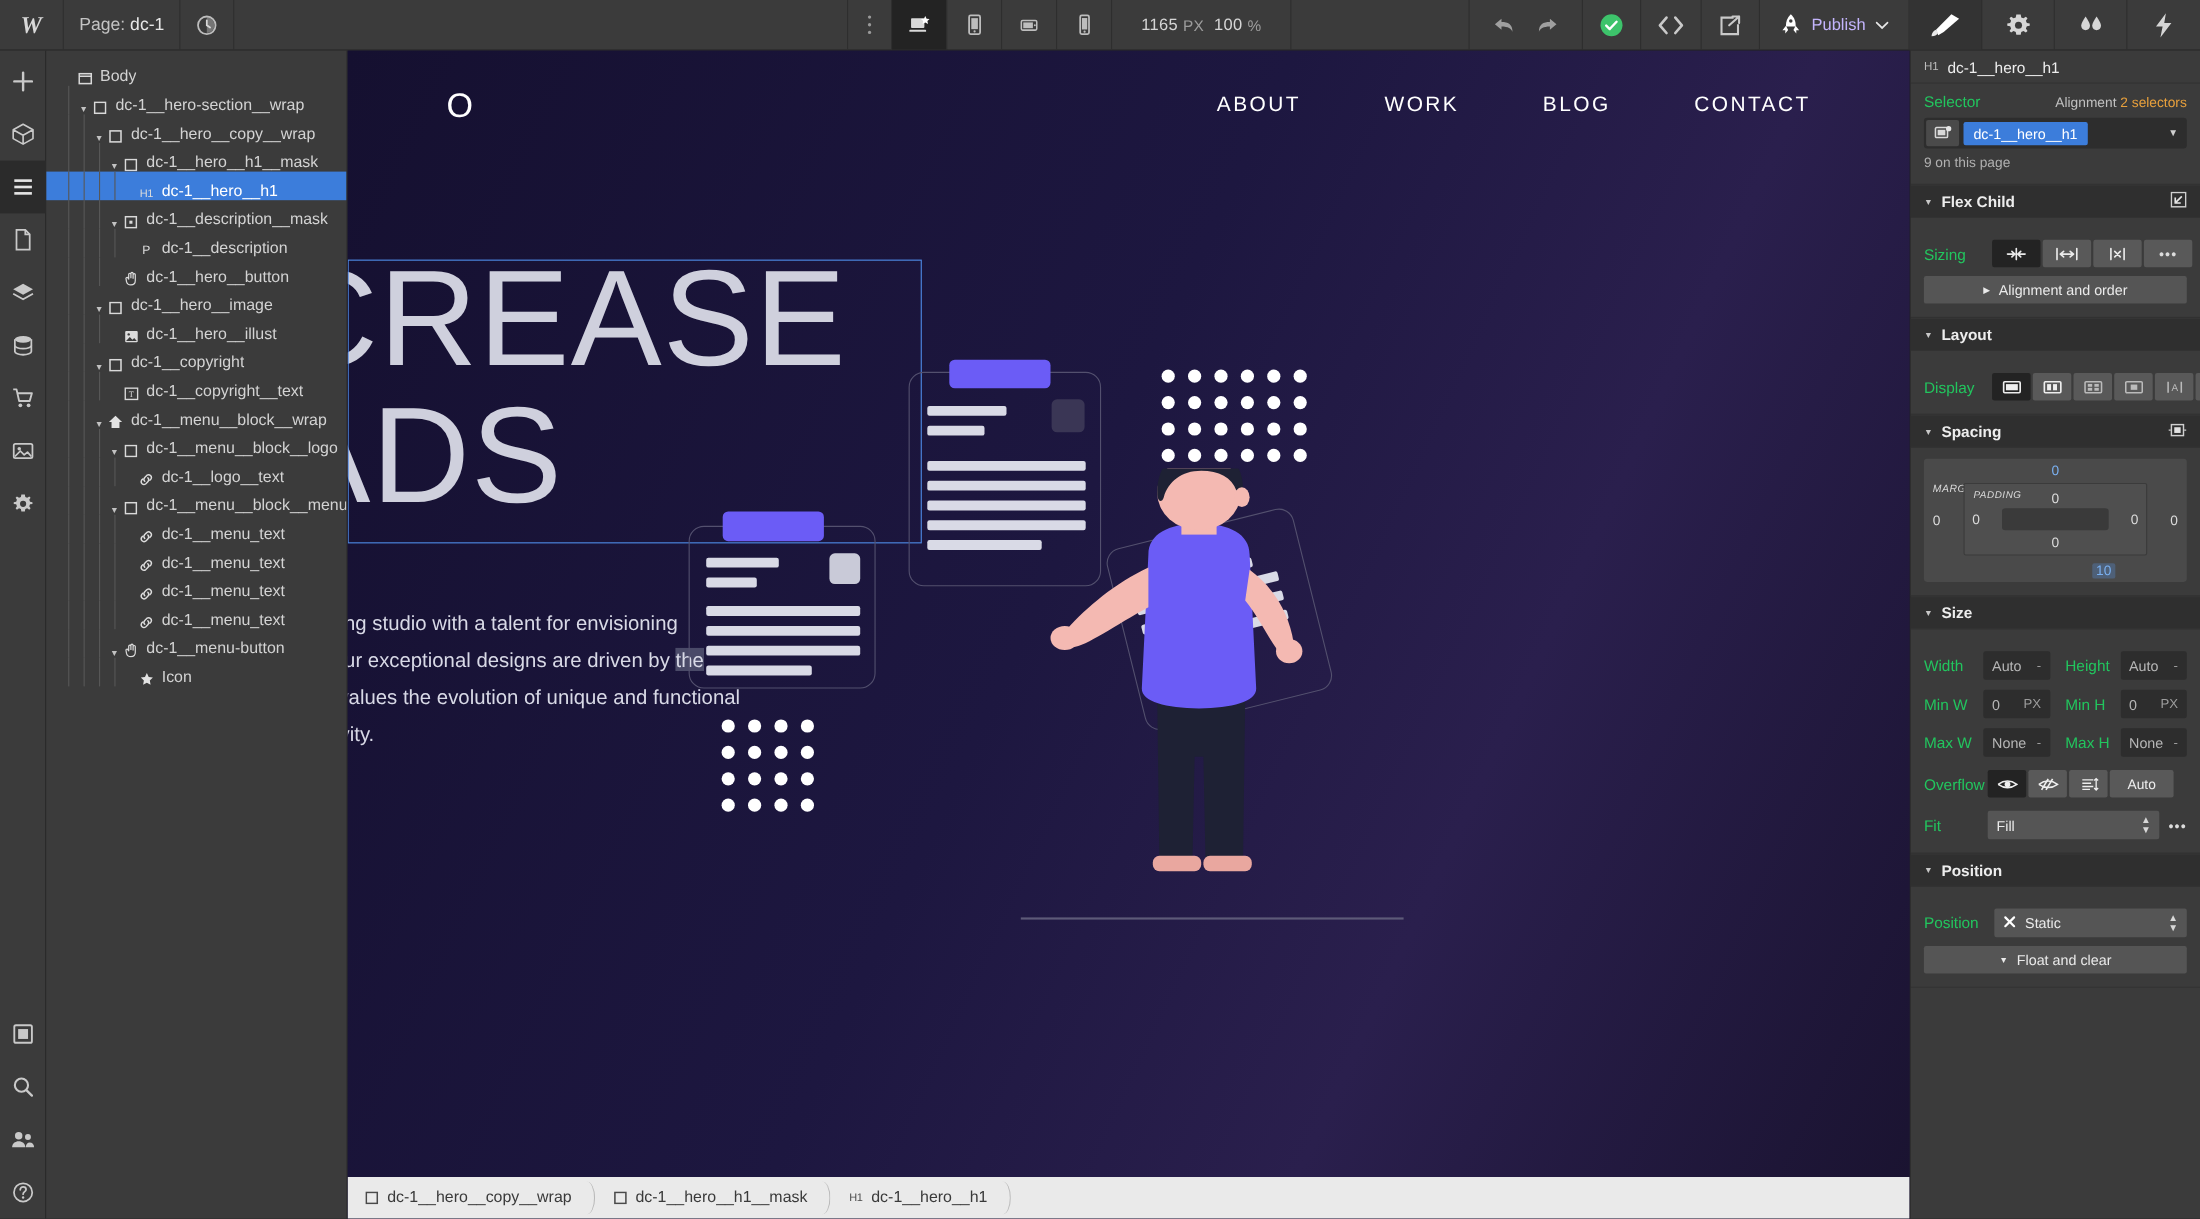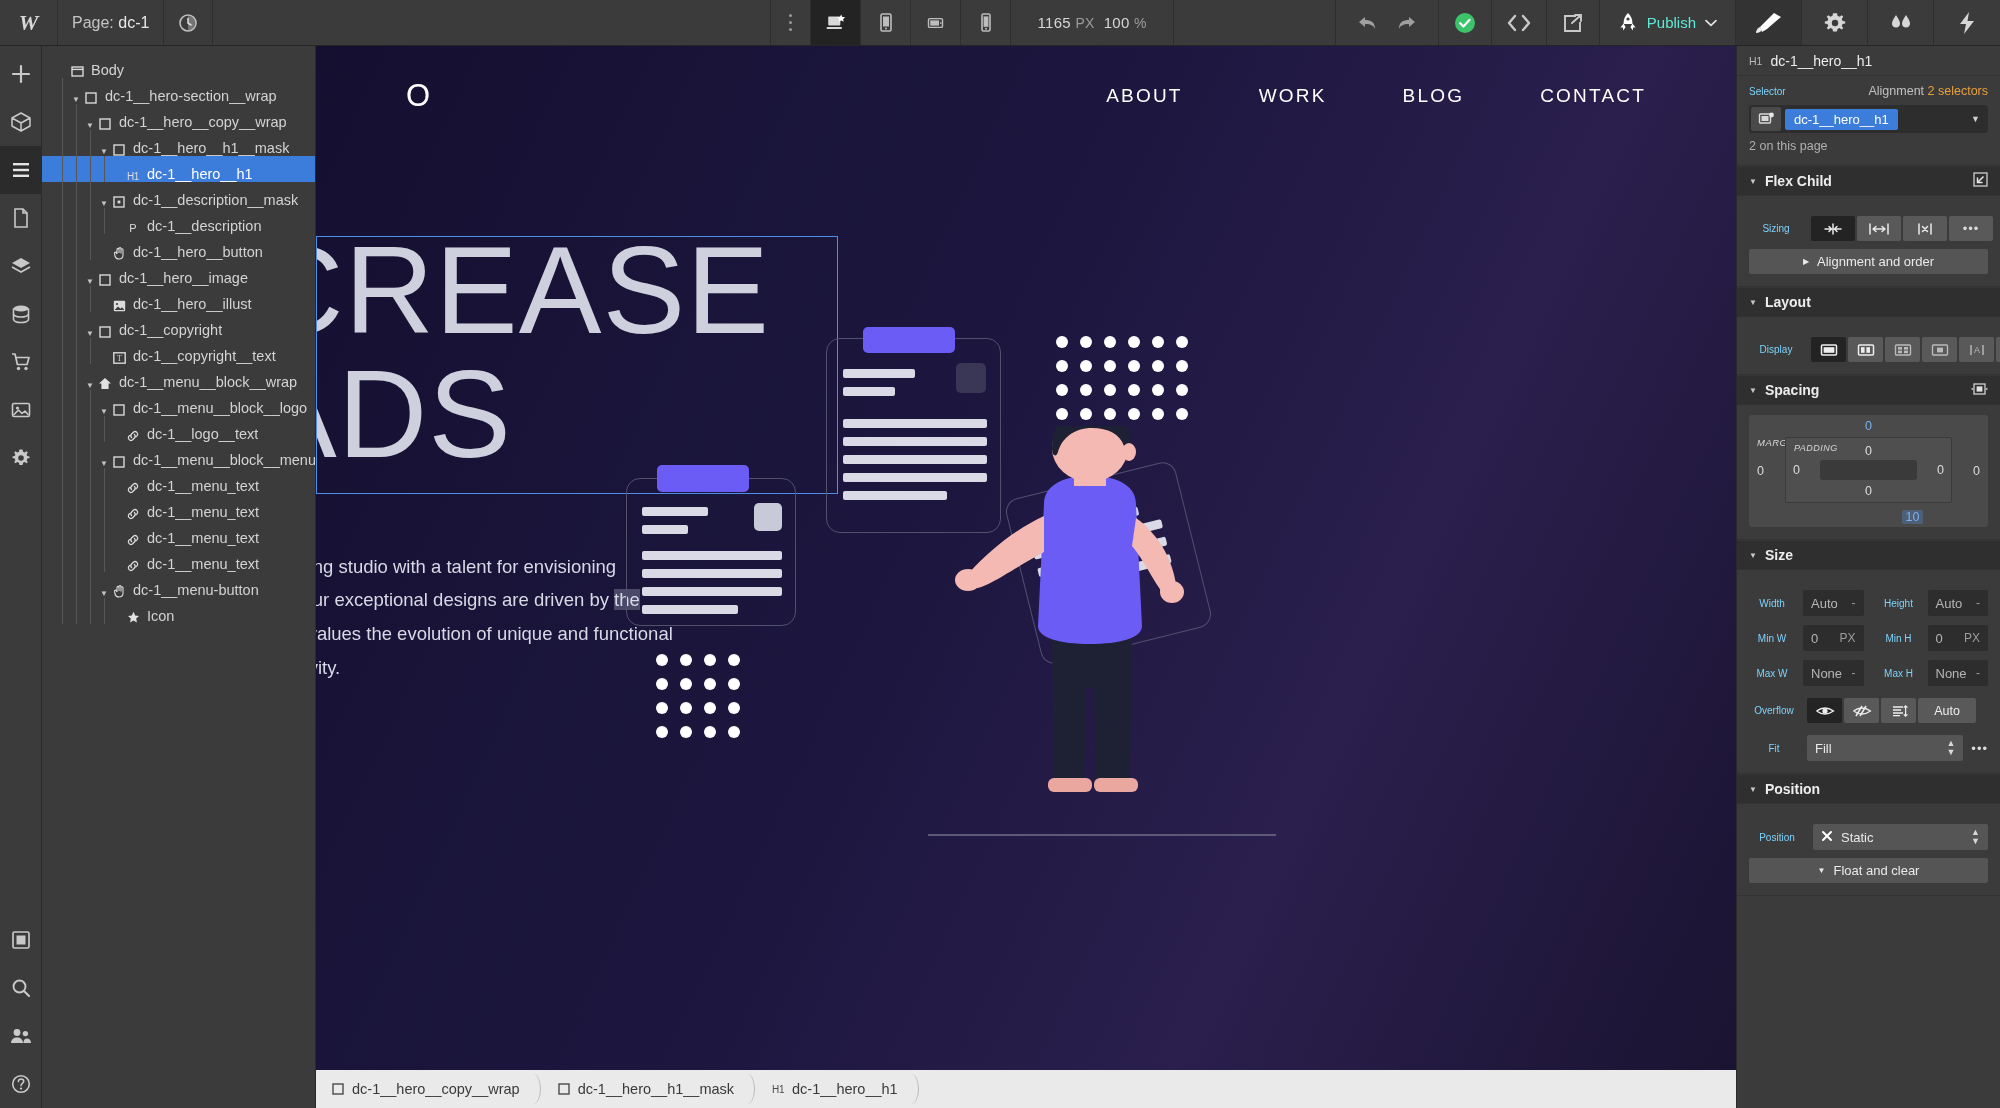--- a/index.html
+++ b/index.html
@@ -30,21 +30,21 @@
   .tb-page b { color: #e8e8e8; font-weight: normal; }
   .tb-spacer { flex: 1 1 auto; border-right: 1px solid #2e2e2e; }
   .tb-kebab { width: 40px; }
   .tb-kebab .dot { width: 3px; height: 3px; background: #9a9a9a; border-radius: 50%; margin: 2px 0; }
   .tb-kebab .kcol { display: flex; flex-direction: column; align-items: center; }
   .tb-device { width: 50px; }
   .tb-device.active { background: #232323; }
   .tb-zoom { color: #d6d6d6; font-size: 15px; letter-spacing: .3px; padding: 0 26px; }
   .tb-zoom .u { color: #9c9c9c; font-size: 14px; }
   .tb-gap { flex: 0 0 162px; border-right: 1px solid #2e2e2e; }
-  .tb-publish { color: #5eead4; font-size: 15px; gap: 9px; padding: 0 18px; }
+  .tb-publish { color: #c4b5fd; font-size: 15px; gap: 9px; padding: 0 18px; }
   .tb-right-ico { width: 66px; }
   .tb-right-ico.hl { background: #333333; }
   .svgw { display: block; }
 
   
   .body-row { flex: 1 1 auto; display: flex; min-height: 0; position: relative; }
   .rail {
     width: 42px; flex: 0 0 42px; background: #3b3b3b;
     display: flex; flex-direction: column; align-items: center;
     padding-top: 4px; border-right: 1px solid #2a2a2a;
@@ -146,21 +146,21 @@
   }
   .sp-elem {
     height: 30px; display: flex; align-items: center; gap: 8px;
     padding: 0 12px; border-bottom: 1px solid #333;
   }
   .sp-elem .h1tag { font-size: 10.5px; color: #bcbcbc; }
   .sp-elem .ename { color: #ededed; font-size: 14px; }
   .sp-sect-body { padding: 8px 12px 12px; border-bottom: 1px solid #333; }
   .sp-row { display: flex; align-items: center; gap: 8px; margin-top: 12px; }
   .sp-row + .sp-row { margin-top: 9px; }
-  .lbl { color: #7dd3fc; font-size: 10px; text-align: center; }
+  .lbl { color: #22c55e; font-size: 14px; }
   .sel-head { display: flex; align-items: baseline; justify-content: space-between; margin-bottom: 7px; }
   .inherit { font-size: 12.5px; color: #c0c0c0; }
   .inherit b { color: #e8a03c; font-weight: normal; }
   .selbar {
     display: flex; align-items: center; background: #2d2d2d; border-radius: 3px;
     height: 28px; padding: 2px; gap: 4px;
   }
   .selbar .stateico {
     width: 30px; height: 24px; background: #4a4a4a; border-radius: 2px;
     display: flex; align-items: center; justify-content: center;
@@ -886,21 +886,21 @@
           <span class="stateico">
             <svg width="17" height="15" viewBox="0 0 17 15">
               <rect x="1.5" y="2" width="11" height="9" rx="1" fill="none" stroke="#d9d9d9" stroke-width="1.4"></rect>
               <rect x="3.5" y="4" width="7" height="5" fill="#d9d9d9"></rect>
               <circle cx="13.5" cy="3" r="2.4" fill="#e6e6e6"></circle>
             </svg>
           </span>
           <span class="pill">dc-1__hero__h1</span>
           <span class="caret">▼</span>
         </div>
-        <div class="subnote">2 on this page</div>
+        <div class="subnote">9 on this page</div>
       </div>
 
       <div class="sechead">
         <span class="tri">▼</span>
         <span class="st">Flex Child</span>
         <span class="rico">
           <svg width="15" height="15" viewBox="0 0 15 15">
               <rect x="1" y="1" width="13" height="13" fill="none" stroke="#d0d0d0" stroke-width="1.3"></rect>
               <path d="M10.5 4.5 L4.5 10.5 M4.5 5.5 V10.5 H9.5" fill="none" stroke="#e5e5e5" stroke-width="1.5"></path>
             </svg>

